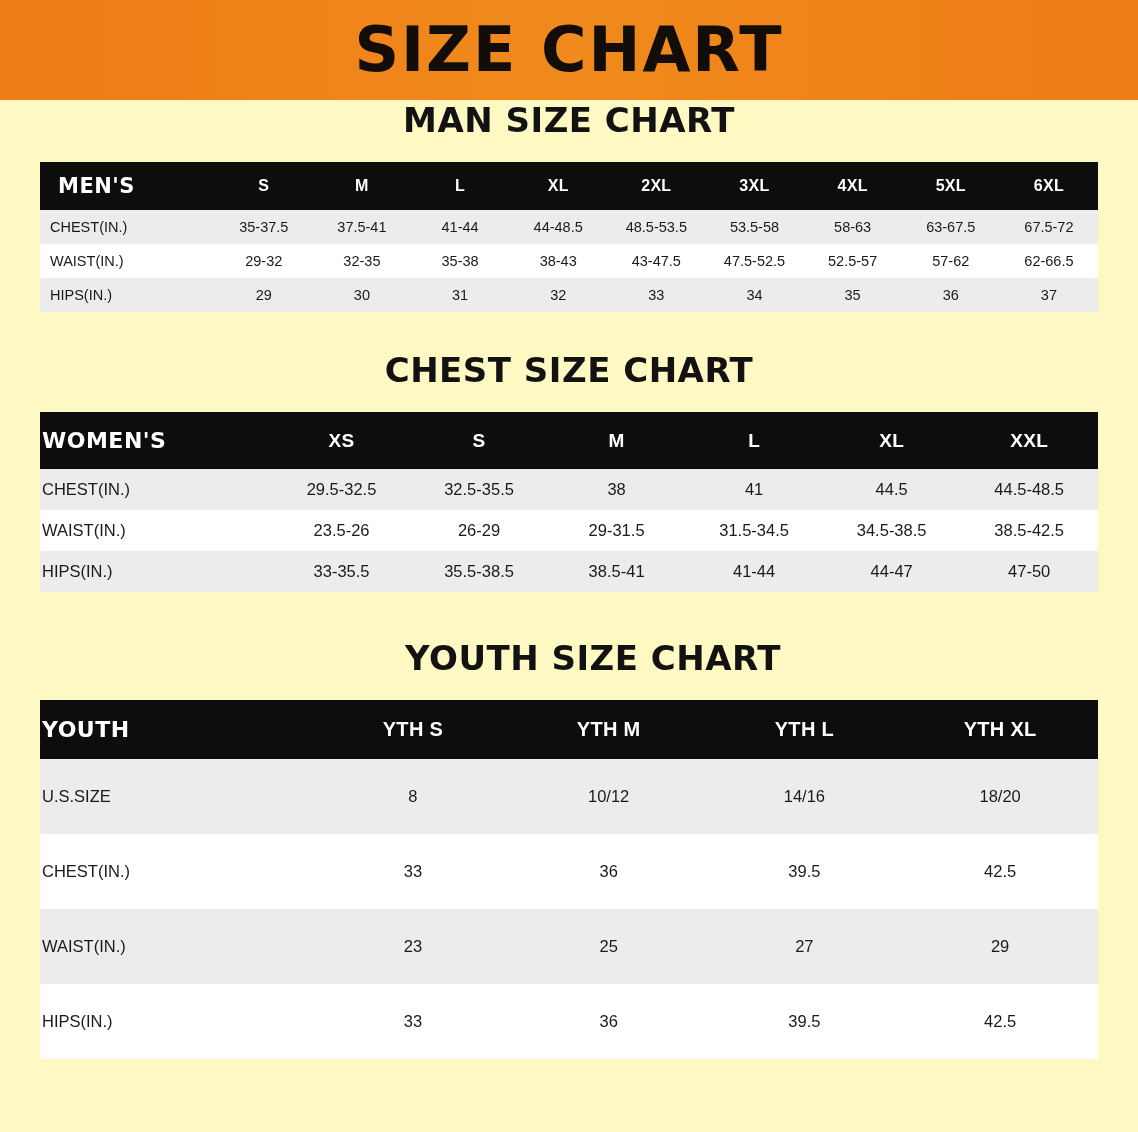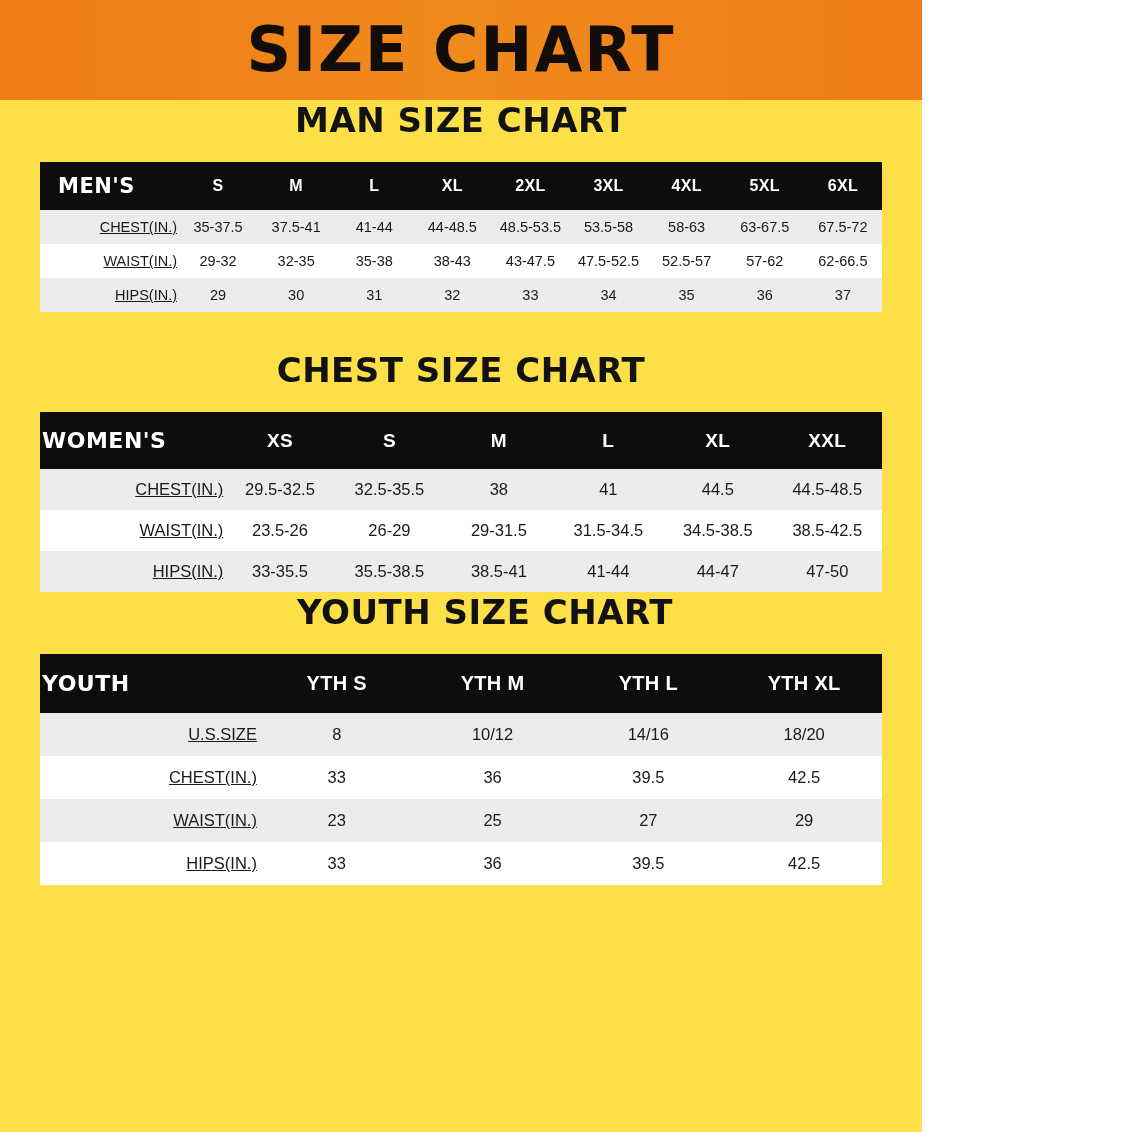--- a/index.html
+++ b/index.html
@@ -8,24 +8,24 @@
   }
   body {
     width: 1138px;
     height: 1132px;
     background: #ffffff;
     font-family: "Liberation Sans", sans-serif;
     color: #111111;
     overflow: hidden;
   }
   .page {
-    width: 922px;
+    width: 1138px;
     height: 1132px;
     position: relative;
-    background: #fde047;
+    background: #fef9c3;
   }
 
   
   .banner {
     width: 100%;
     height: 100px;
     background: #f07d1a;
     background: linear-gradient(90deg, #ef7c18 0%, #f08a1c 50%, #ef7c18 100%);
     display: flex;
     align-items: center;
@@ -54,20 +54,21 @@
     font-size: 34px;
     margin-bottom: 22px;
   }
   .title-women {
     font-size: 34px;
     margin-top: 38px;
     margin-bottom: 22px;
   }
   .title-youth {
     font-size: 34px;
+    margin-top: 46px;
     margin-bottom: 22px;
     padding-left: 48px;
   }
 
   
   .table-wrap {
     padding: 0 40px;
     box-sizing: border-box;
     border-radius: 6px;
   }
@@ -102,42 +103,41 @@
     letter-spacing: 0.5px;
   }
   
   table.sizechart tbody td {
     font-size: 15px;
     padding: 9px 2px;
   }
   table.sizechart tbody td.rowhead {
     font-size: 15px;
     padding-left: 10px;
-    text-align: right;
-    text-decoration: underline;
+    text-align: left;
   }
   table.sizechart tbody tr.odd { background: #ececec; }
   table.sizechart tbody tr.even { background: #ffffff; }
 
   
   #men-table thead th { font-size: 16px; }
   #men-table thead th.rowhead { font-size: 21px; }
   #men-table tbody td { font-size: 14.5px; }
 
   
   #women-table thead th { font-size: 19px; }
   #women-table thead th.rowhead { font-size: 22px; }
   #women-table thead th { padding: 16px 2px; }
   #women-table tbody td { font-size: 16.5px; padding: 11px 2px; }
 
   
   #youth-table thead th { font-size: 20px; }
   #youth-table thead th.rowhead { font-size: 22px; }
   #youth-table thead th { padding: 17px 2px; }
-  #youth-table tbody td { font-size: 16.5px; padding: 12px 2px; }
+  #youth-table tbody td { font-size: 16.5px; padding: 28px 2px; }
 
   
   .note {
     padding: 18px 36px 0 36px;
     color: #c0241c;
     font-family: "Liberation Sans", sans-serif;
     font-size: 23px;
     line-height: 1.35;
     text-align: center;
   }

